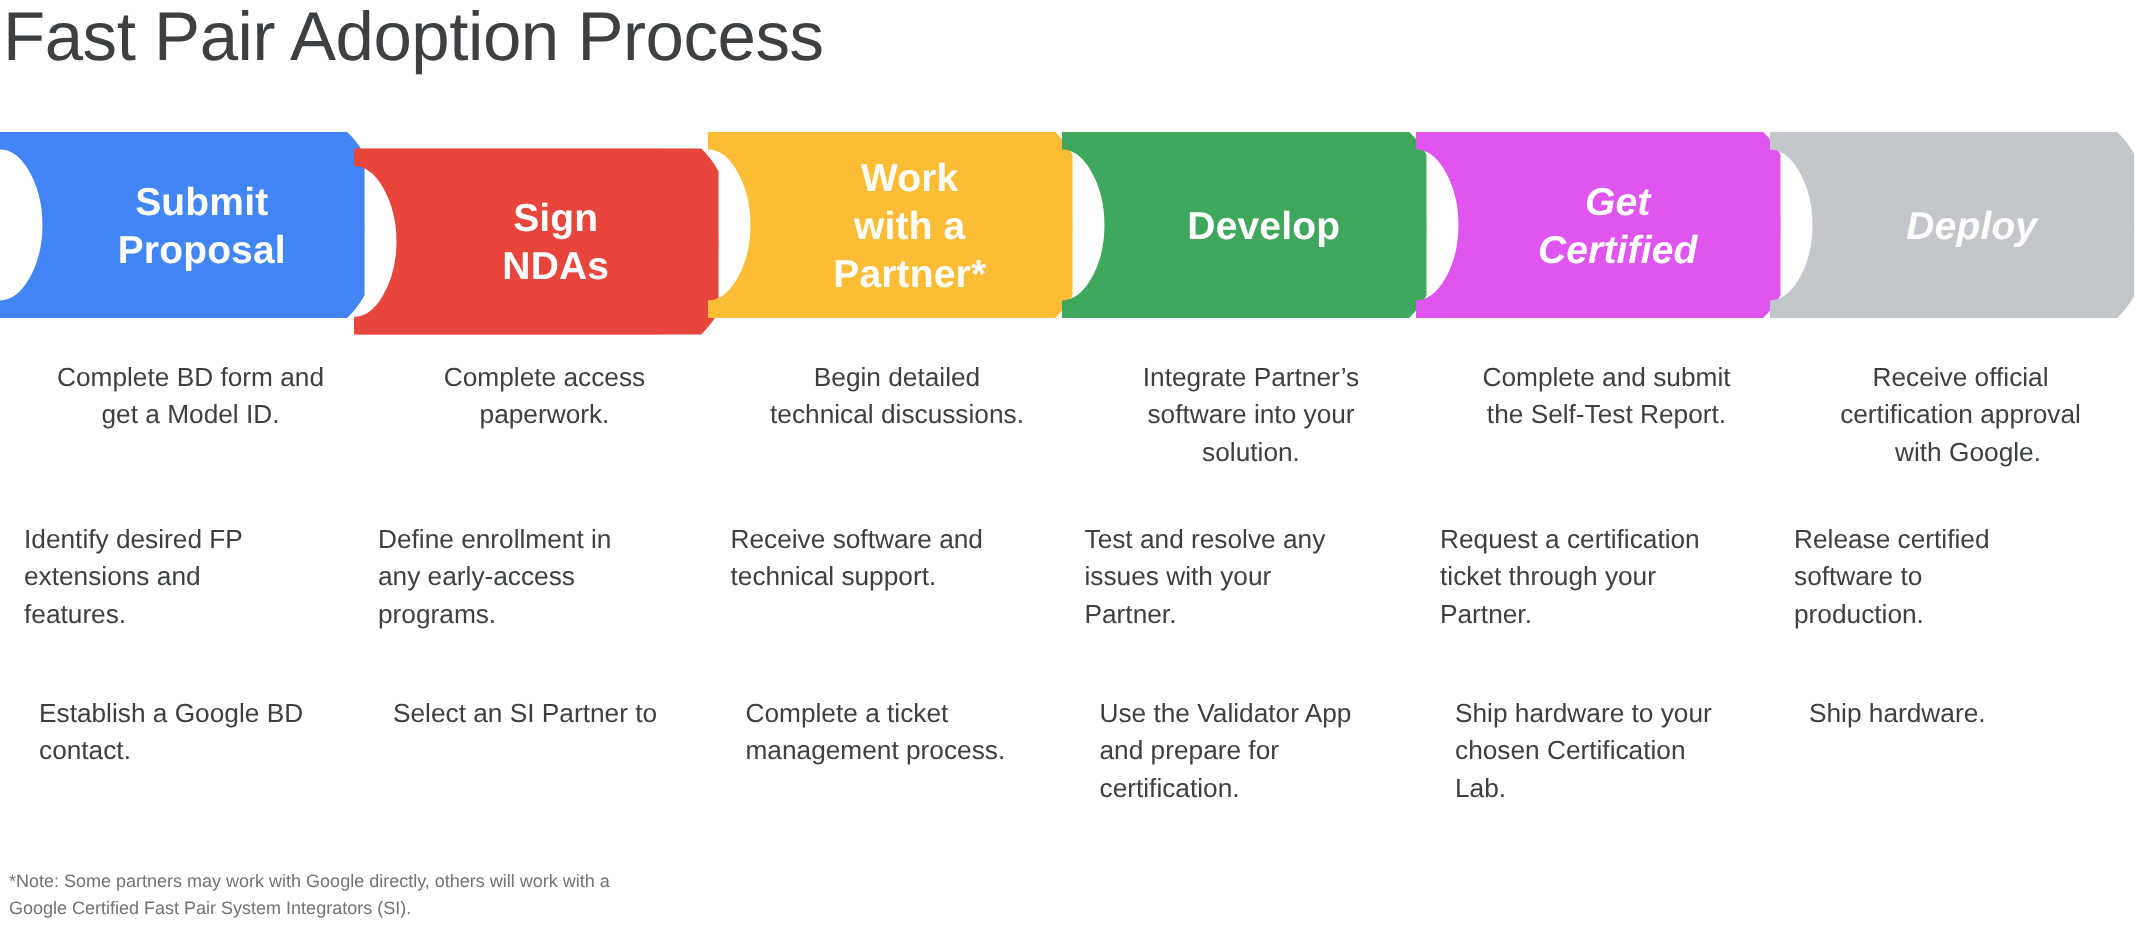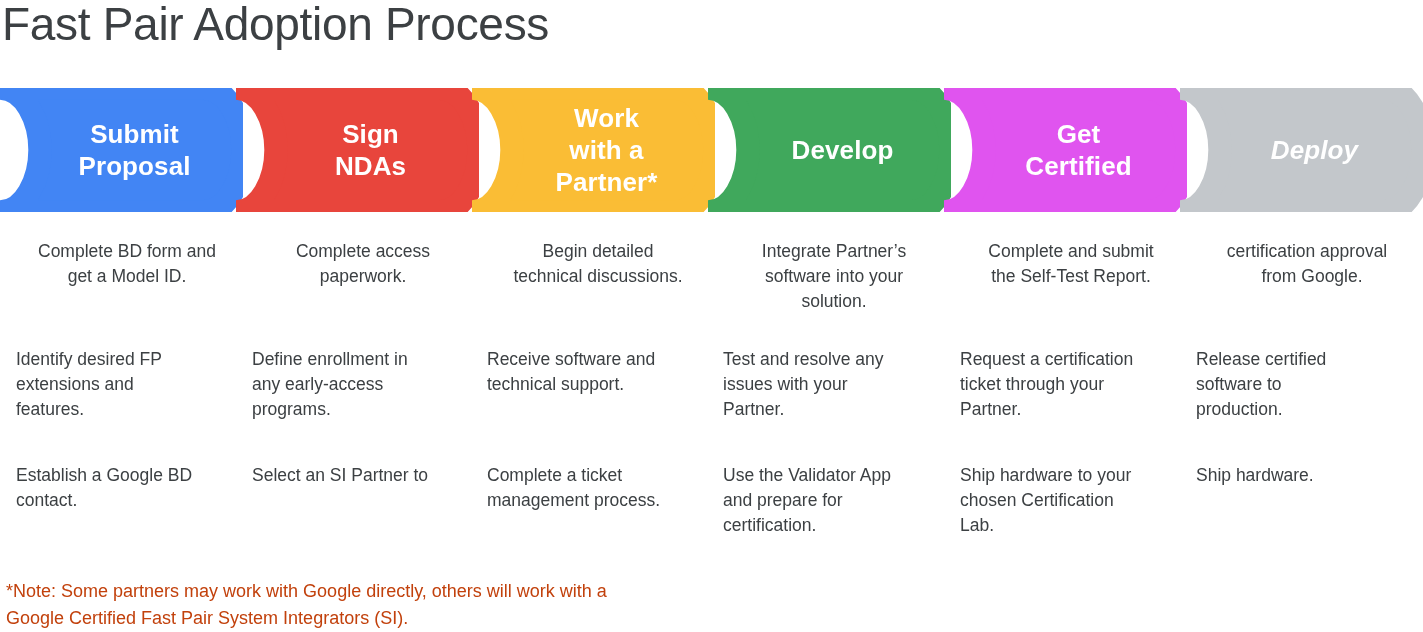--- a/index.html
+++ b/index.html
@@ -82,71 +82,71 @@
   .step-block {
     position: absolute;
     left: 0;
     width: 222px;
     font-size: 17.5px;
     line-height: 1.43;
     color: #3c4043;
   }
   .step-block.r0 { top: 0px; text-align: center; }
   .step-block.r1 { top: 108px; }
-  .step-block.r2 { top: 224px; }
+  .step-block.r2 { top: 224px; margin-left: 10px; }
   .step-line { display: block; white-space: pre; }
   .step-line.indented { padding-left: 10px; }
 
   
   .footnote {
     position: absolute;
     left: 6px;
     top: 578px;
     width: 760px;
-    font-size: 18px;
+    font-size: 12px;
     line-height: 1.5;
-    color: #c2410c;
+    color: #737373;
   }
   .footnote span { display: block; white-space: pre; }
 </style>
 </head>
 <body>
 
 <div class="page-title">Fast Pair Adoption Process</div>
 
 <div class="chevron-band">
     <div class="chevron" style="left: 0px; width: 243px; align-items: center;">
       <svg viewBox="0 0 243 124" preserveAspectRatio="none">
         <path d="M 0 0 L 203 0 C 227.8 0 243 32.24 243 62 C 243 91.76 227.8 124 203 124 L 0 124 C 24.8 124 40 91.76 40 62 C 40 32.24 24.8 0 0 0 Z" fill="#4285f4" stroke="#4285f4" stroke-width="23.400000000000002" stroke-linejoin="round"></path>
       </svg>
       <div class="chevron-label">Submit
 Proposal</div>
     </div>
-    <div class="chevron" style="left: 236px; width: 243px;">
+    <div class="chevron" style="left: 236px; width: 243px; margin-top: 11px;">
       <svg viewBox="0 0 243 124" preserveAspectRatio="none">
         <path d="M 0 0 L 203 0 C 227.8 0 243 32.24 243 62 C 243 91.76 227.8 124 203 124 L 0 124 C 24.8 124 40 91.76 40 62 C 40 32.24 24.8 0 0 0 Z" fill="#e8453c" stroke="#e8453c" stroke-width="23.400000000000002" stroke-linejoin="round"></path>
       </svg>
       <div class="chevron-label">Sign
 NDAs</div>
     </div>
     <div class="chevron" style="left: 472px; width: 243px; align-items: center;">
       <svg viewBox="0 0 243 124" preserveAspectRatio="none">
         <path d="M 0 0 L 203 0 C 227.8 0 243 32.24 243 62 C 243 91.76 227.8 124 203 124 L 0 124 C 24.8 124 40 91.76 40 62 C 40 32.24 24.8 0 0 0 Z" fill="#fabd35" stroke="#fabd35" stroke-width="23.400000000000002" stroke-linejoin="round"></path>
       </svg>
       <div class="chevron-label">Work
 with a
 Partner*</div>
     </div>
     <div class="chevron" style="left: 708px; width: 243px;">
       <svg viewBox="0 0 243 124" preserveAspectRatio="none">
         <path d="M 0 0 L 203 0 C 227.8 0 243 32.24 243 62 C 243 91.76 227.8 124 203 124 L 0 124 C 24.8 124 40 91.76 40 62 C 40 32.24 24.8 0 0 0 Z" fill="#40a85c" stroke="#40a85c" stroke-width="23.400000000000002" stroke-linejoin="round"></path>
       </svg>
       <div class="chevron-label">Develop</div>
     </div>
-    <div class="chevron" style="left: 944px; width: 243px;">
+    <div class="chevron" style="left: 944px; width: 243px; font-style: italic;">
       <svg viewBox="0 0 243 124" preserveAspectRatio="none">
         <path d="M 0 0 L 203 0 C 227.8 0 243 32.24 243 62 C 243 91.76 227.8 124 203 124 L 0 124 C 24.8 124 40 91.76 40 62 C 40 32.24 24.8 0 0 0 Z" fill="#e054ef" stroke="#e054ef" stroke-width="23.400000000000002" stroke-linejoin="round"></path>
       </svg>
       <div class="chevron-label">Get
 Certified</div>
     </div>
     <div class="chevron" style="left: 1180px; width: 243px; font-style: italic;">
       <svg viewBox="0 0 243 124" preserveAspectRatio="none">
         <path d="M 0 0 L 203 0 C 227.8 0 243 32.24 243 62 C 243 91.76 227.8 124 203 124 L 0 124 C 24.8 124 40 91.76 40 62 C 40 32.24 24.8 0 0 0 Z" fill="#c3c7cb" stroke="#c3c7cb" stroke-width="23.400000000000002" stroke-linejoin="round"></path>
       </svg>
@@ -226,22 +226,23 @@
         <span class="step-line">Partner.</span>
       </div>
       <div class="step-block r2">
         <span class="step-line">Ship hardware to your</span>
         <span class="step-line">chosen Certification</span>
         <span class="step-line">Lab.</span>
       </div>
     </div>
     <div class="column" style="left: 1196px;">
       <div class="step-block r0">
+        <span class="step-line">Receive official</span>
         <span class="step-line">certification approval</span>
-        <span class="step-line indented">from Google.</span>
+        <span class="step-line indented">with Google.</span>
       </div>
       <div class="step-block r1">
         <span class="step-line">Release certified</span>
         <span class="step-line">software to</span>
         <span class="step-line">production.</span>
       </div>
       <div class="step-block r2">
         <span class="step-line">Ship hardware.</span>
       </div>
     </div>

